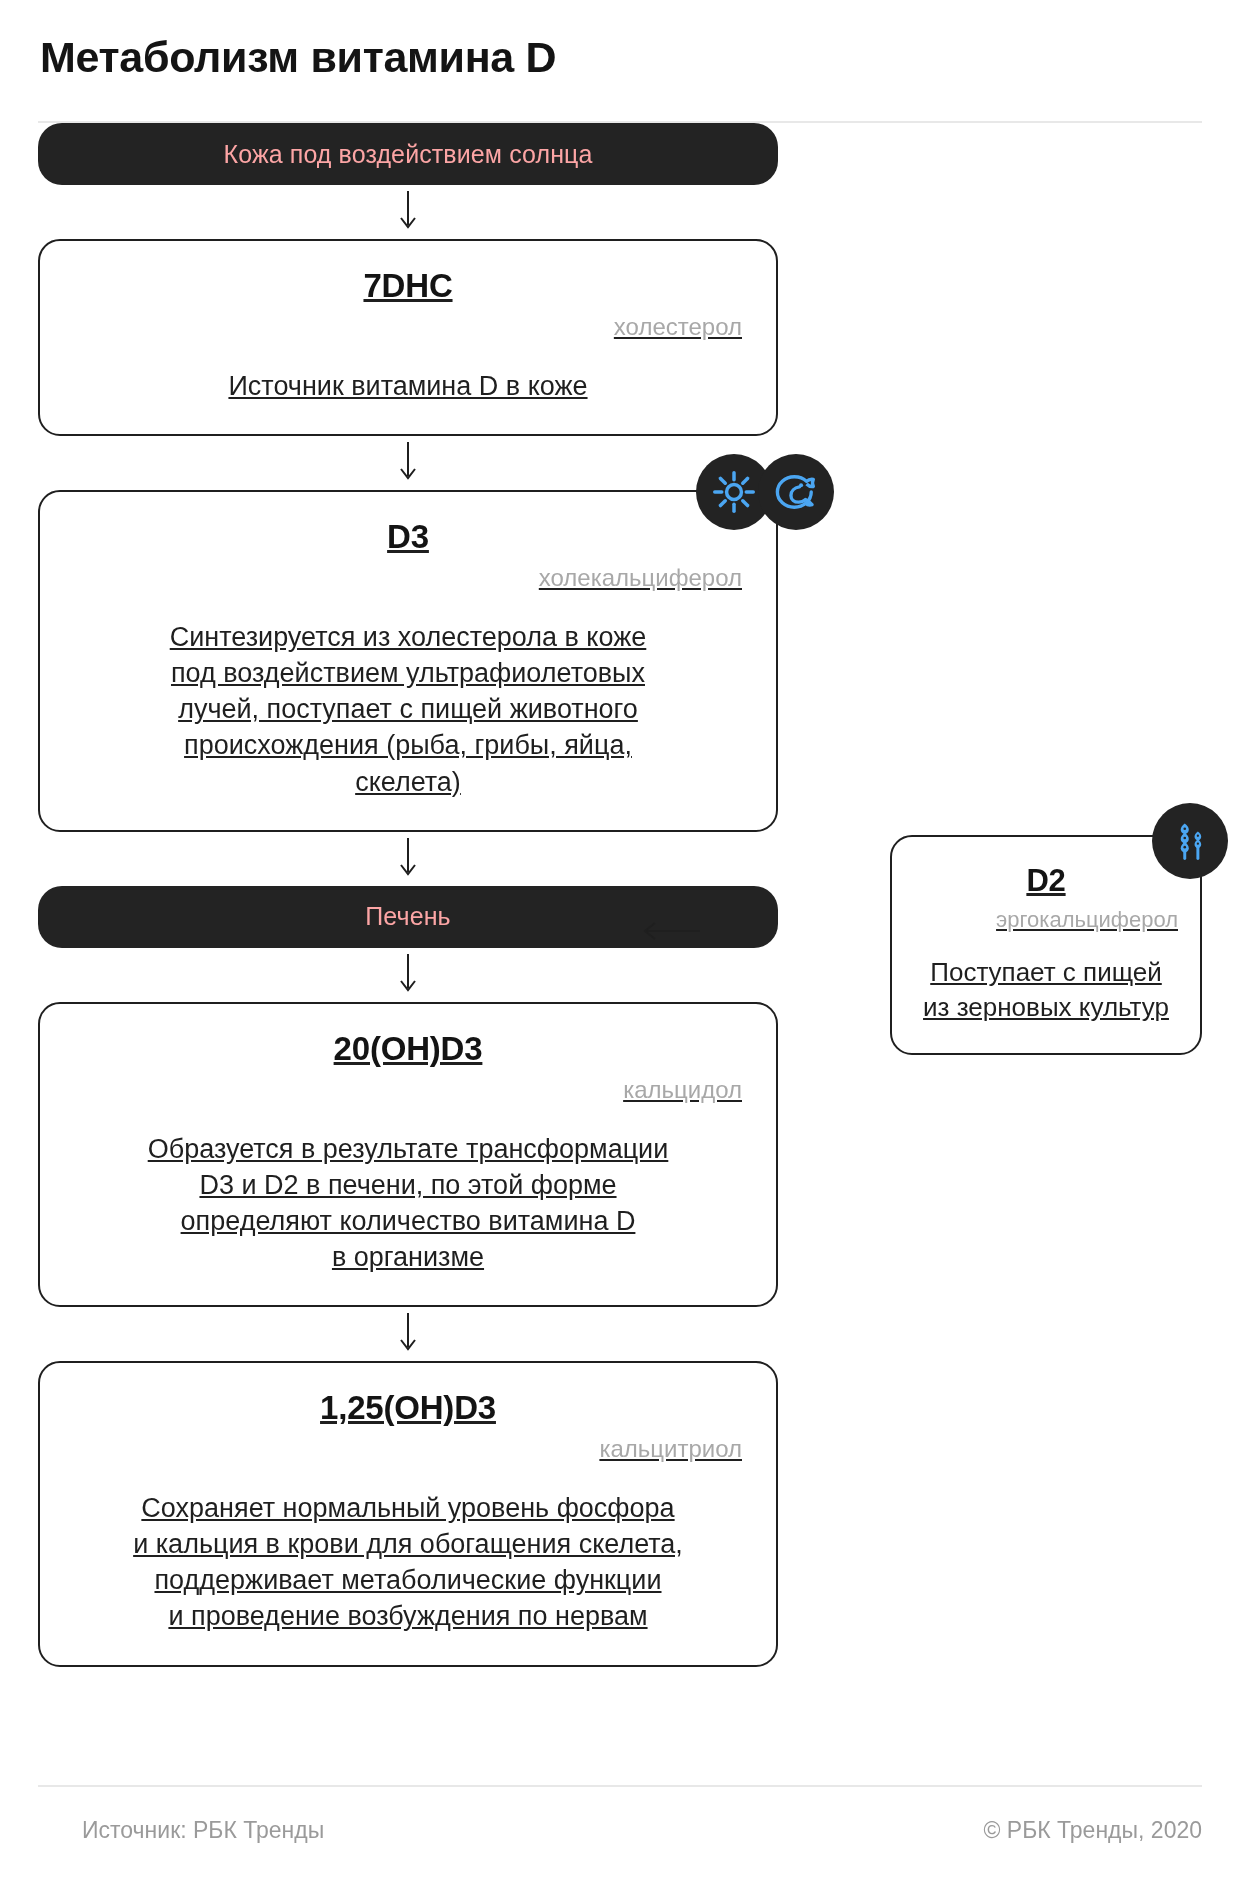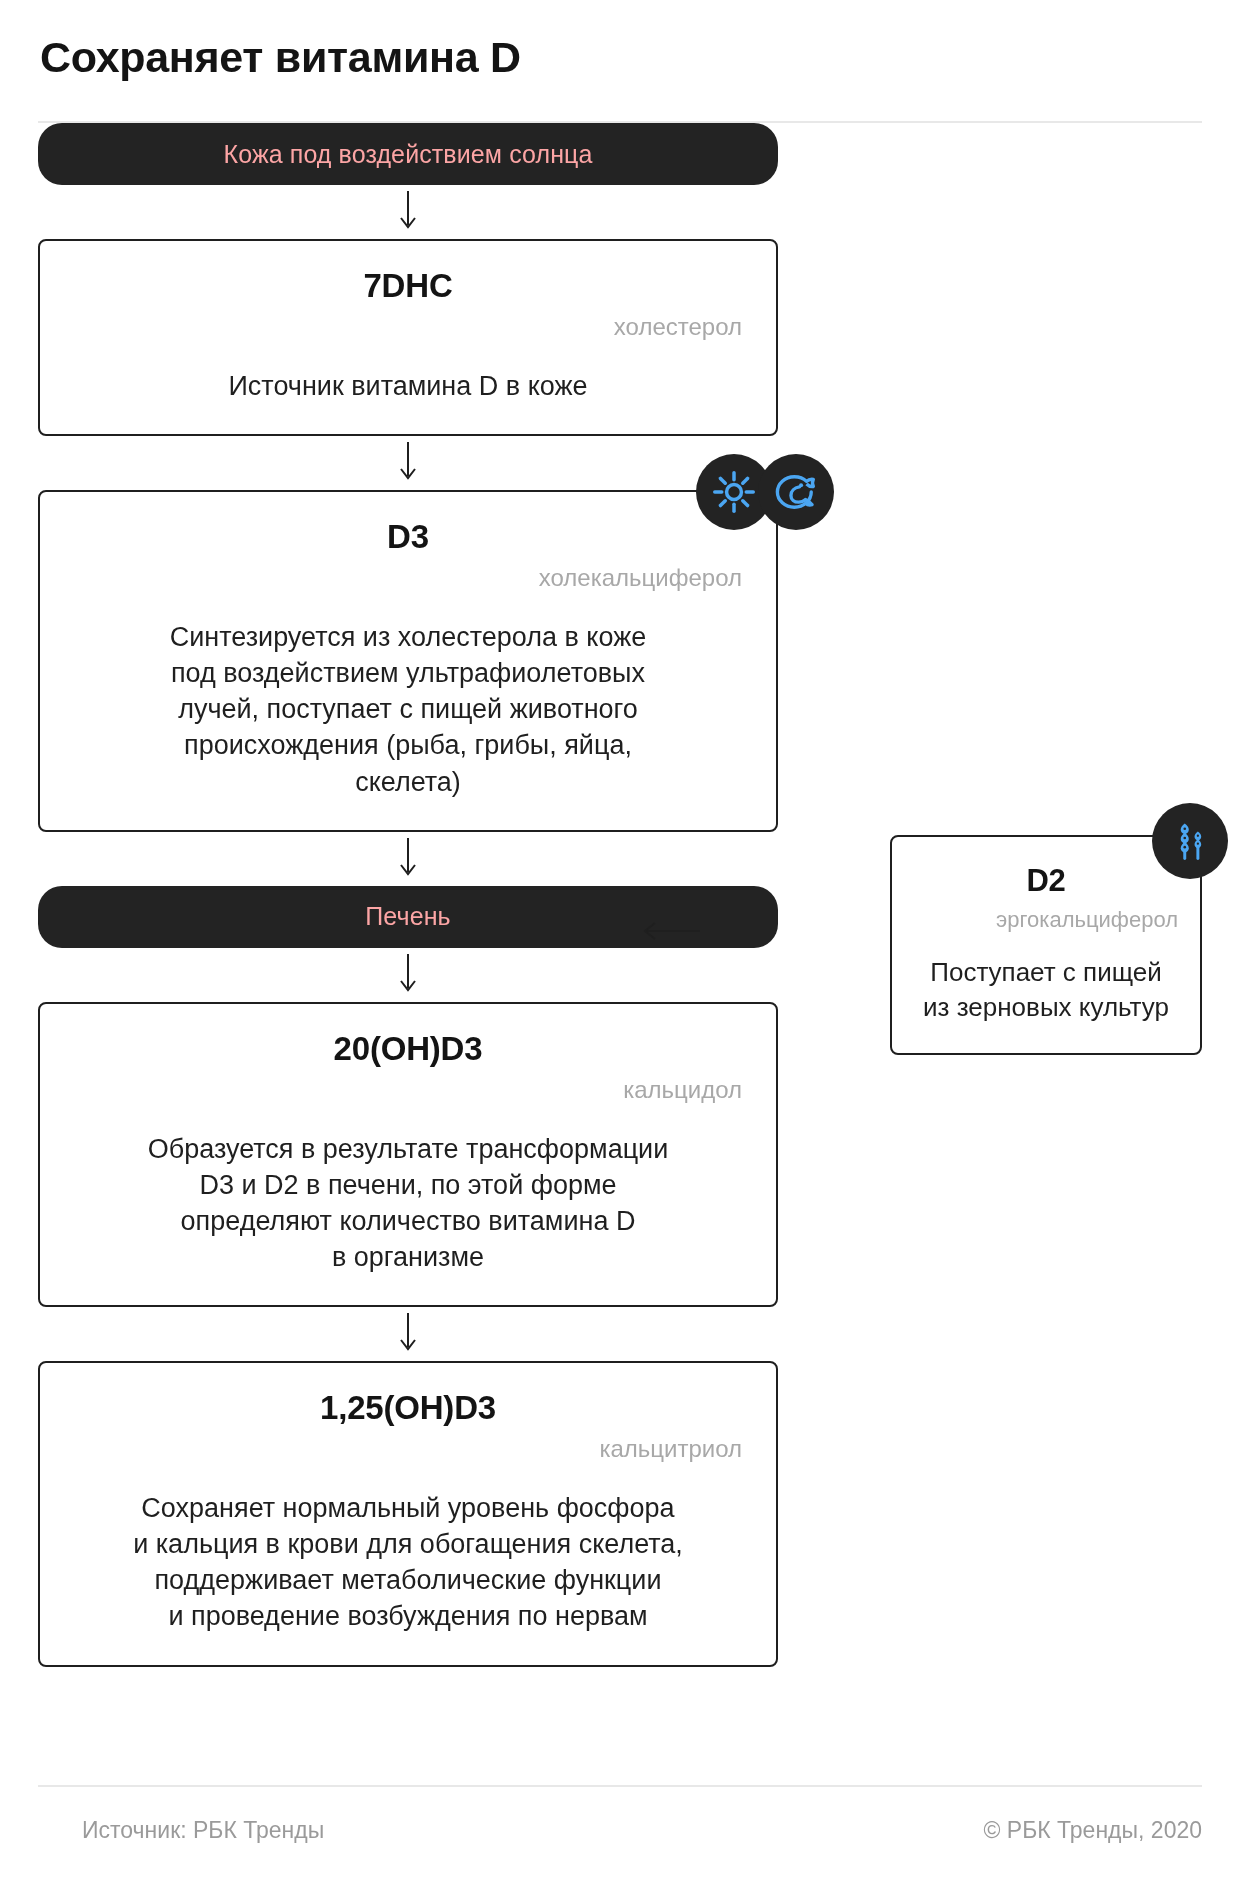--- a/index.html
+++ b/index.html
@@ -66,23 +66,24 @@
     justify-content: center;
     font-size: 25px;
     font-weight: 400;
     letter-spacing: 0.1px;
   }
 
   
   .card {
     background: #ffffff;
     border: 2px solid #1f1f1f;
-    border-radius: 8px;
+    border-radius: 22px;
     padding: 26px 34px 30px 34px;
     position: relative;
+    text-decoration: underline;
   }
 
   .card-title {
     text-align: center;
     font-size: 33px;
     font-weight: 700;
     color: #141414;
     line-height: 1.15;
     letter-spacing: -0.2px;
   }
@@ -191,21 +192,21 @@
     font-size: 23px;
     color: #9a9a9a;
     margin-left: 44px;
   }
 </style>
 </head>
 <body>
 
 <div class="page">
 
-  <h1 class="title">Сохраняет витамина D</h1>
+  <h1 class="title">Метаболизм витамина D</h1>
   <div class="rule"></div>
 
   <div class="flow">
 
     <div class="col-left">
 
       <div class="banner">
         <span>Кожа под воздействием солнца</span>
       </div>
 

